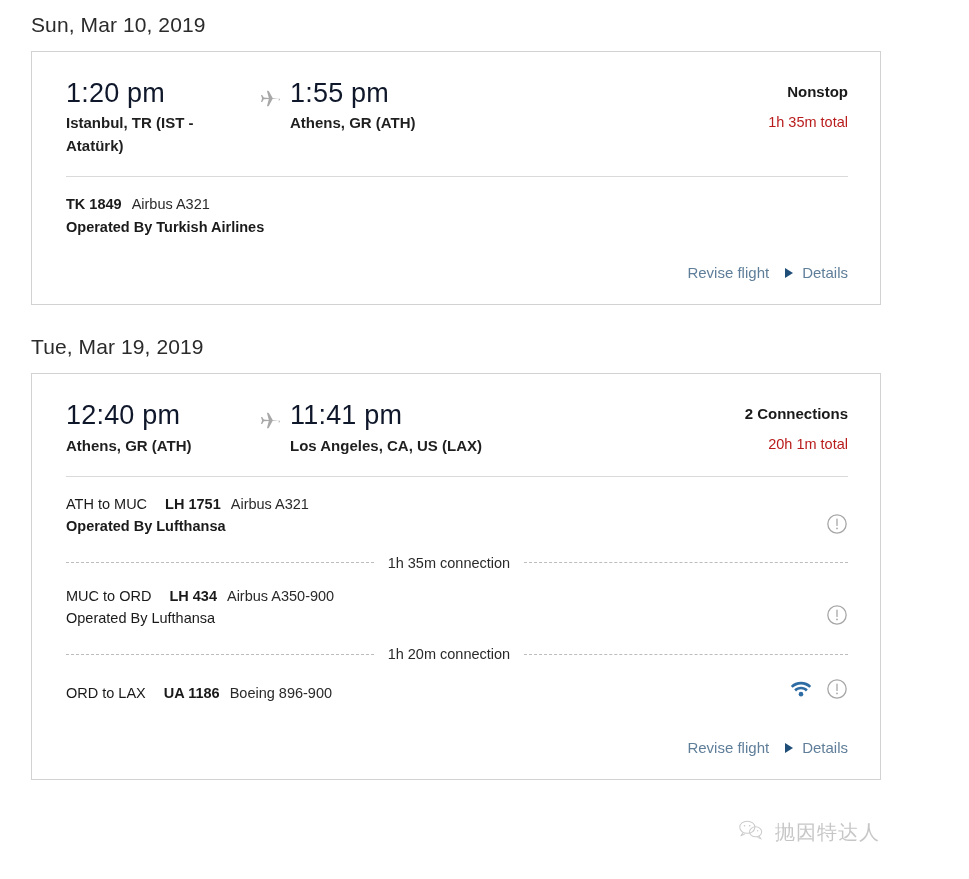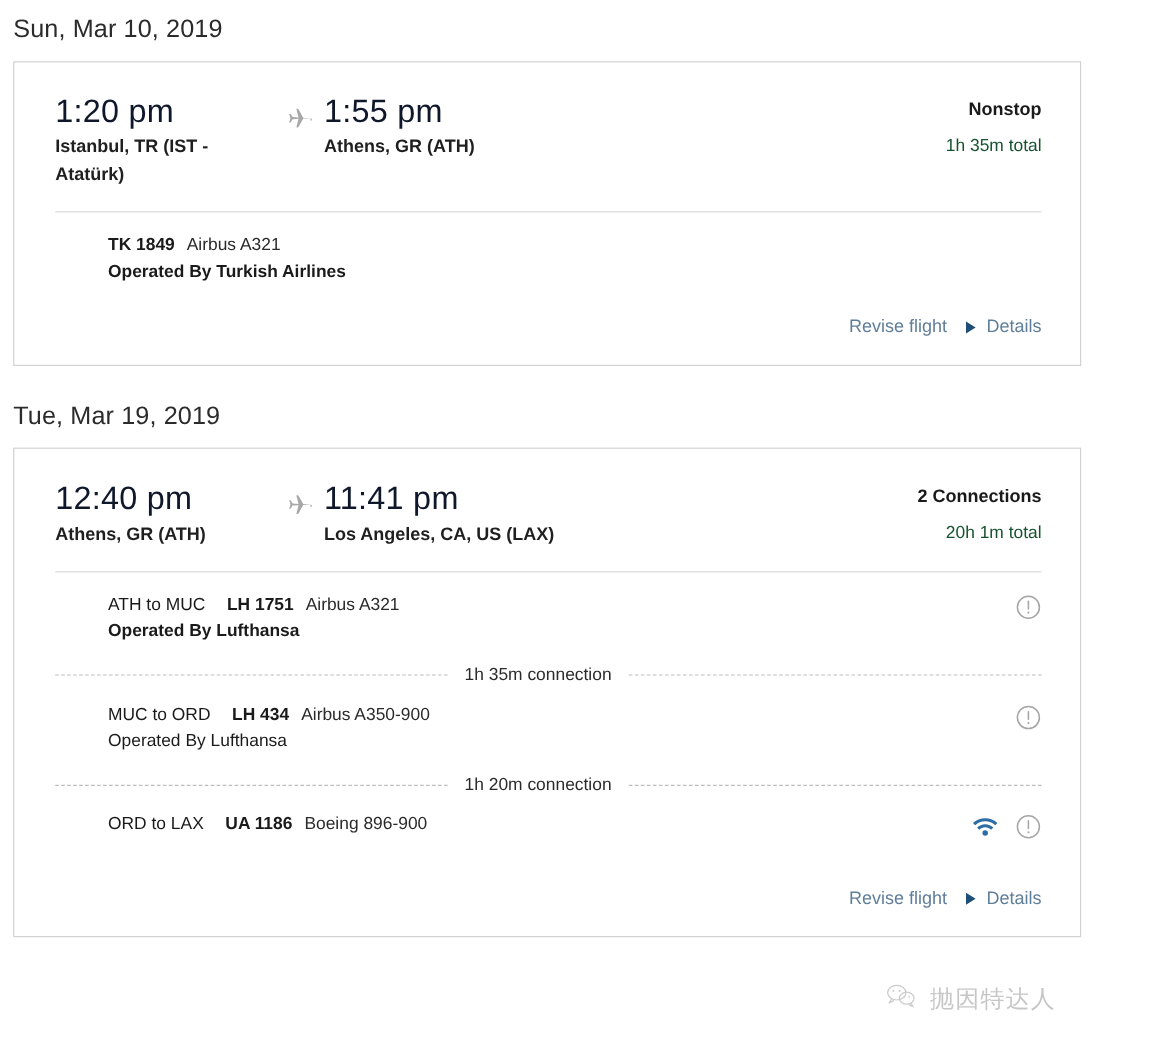--- a/index.html
+++ b/index.html
@@ -14,21 +14,21 @@
     overflow: hidden;
     font-family: "Liberation Sans", sans-serif;
     color: #1a1a1a;
     position: relative;
   }
 
   .page {
     position: relative;
     width: 912px;
     height: 879px;
-    padding: 0 11px;
+    padding: 0 31px;
   }
 
   .date-heading {
     font-size: 21px;
     font-weight: 400;
     color: #2b2b2b;
     letter-spacing: 0.1px;
     padding-top: 12px;
     padding-bottom: 14px;
     line-height: 1.2;
@@ -93,38 +93,37 @@
     white-space: nowrap;
   }
   .stops {
     font-size: 15px;
     font-weight: bold;
     color: #1a1a1a;
     line-height: 1.3;
   }
   .duration {
     font-size: 14.5px;
-    color: #14532d;
+    color: #b91c1c;
     margin-top: 11px;
     line-height: 1.3;
   }
 
   .hr {
     border-top: 1px solid #dadada;
     height: 0;
   }
 
   
   .segments { padding-top: 16px; }
 
   .segment {
     display: flex;
-    align-items: flex-start;
+    align-items: flex-end;
     padding-bottom: 4px;
-    margin-left: 44px;
   }
   .seg-text { flex: 1 1 auto; min-width: 0; }
   .seg-line1 {
     font-size: 14.5px;
     line-height: 1.55;
     color: #1a1a1a;
     white-space: nowrap;
   }
   .seg-line2 {
     font-size: 14.5px;

